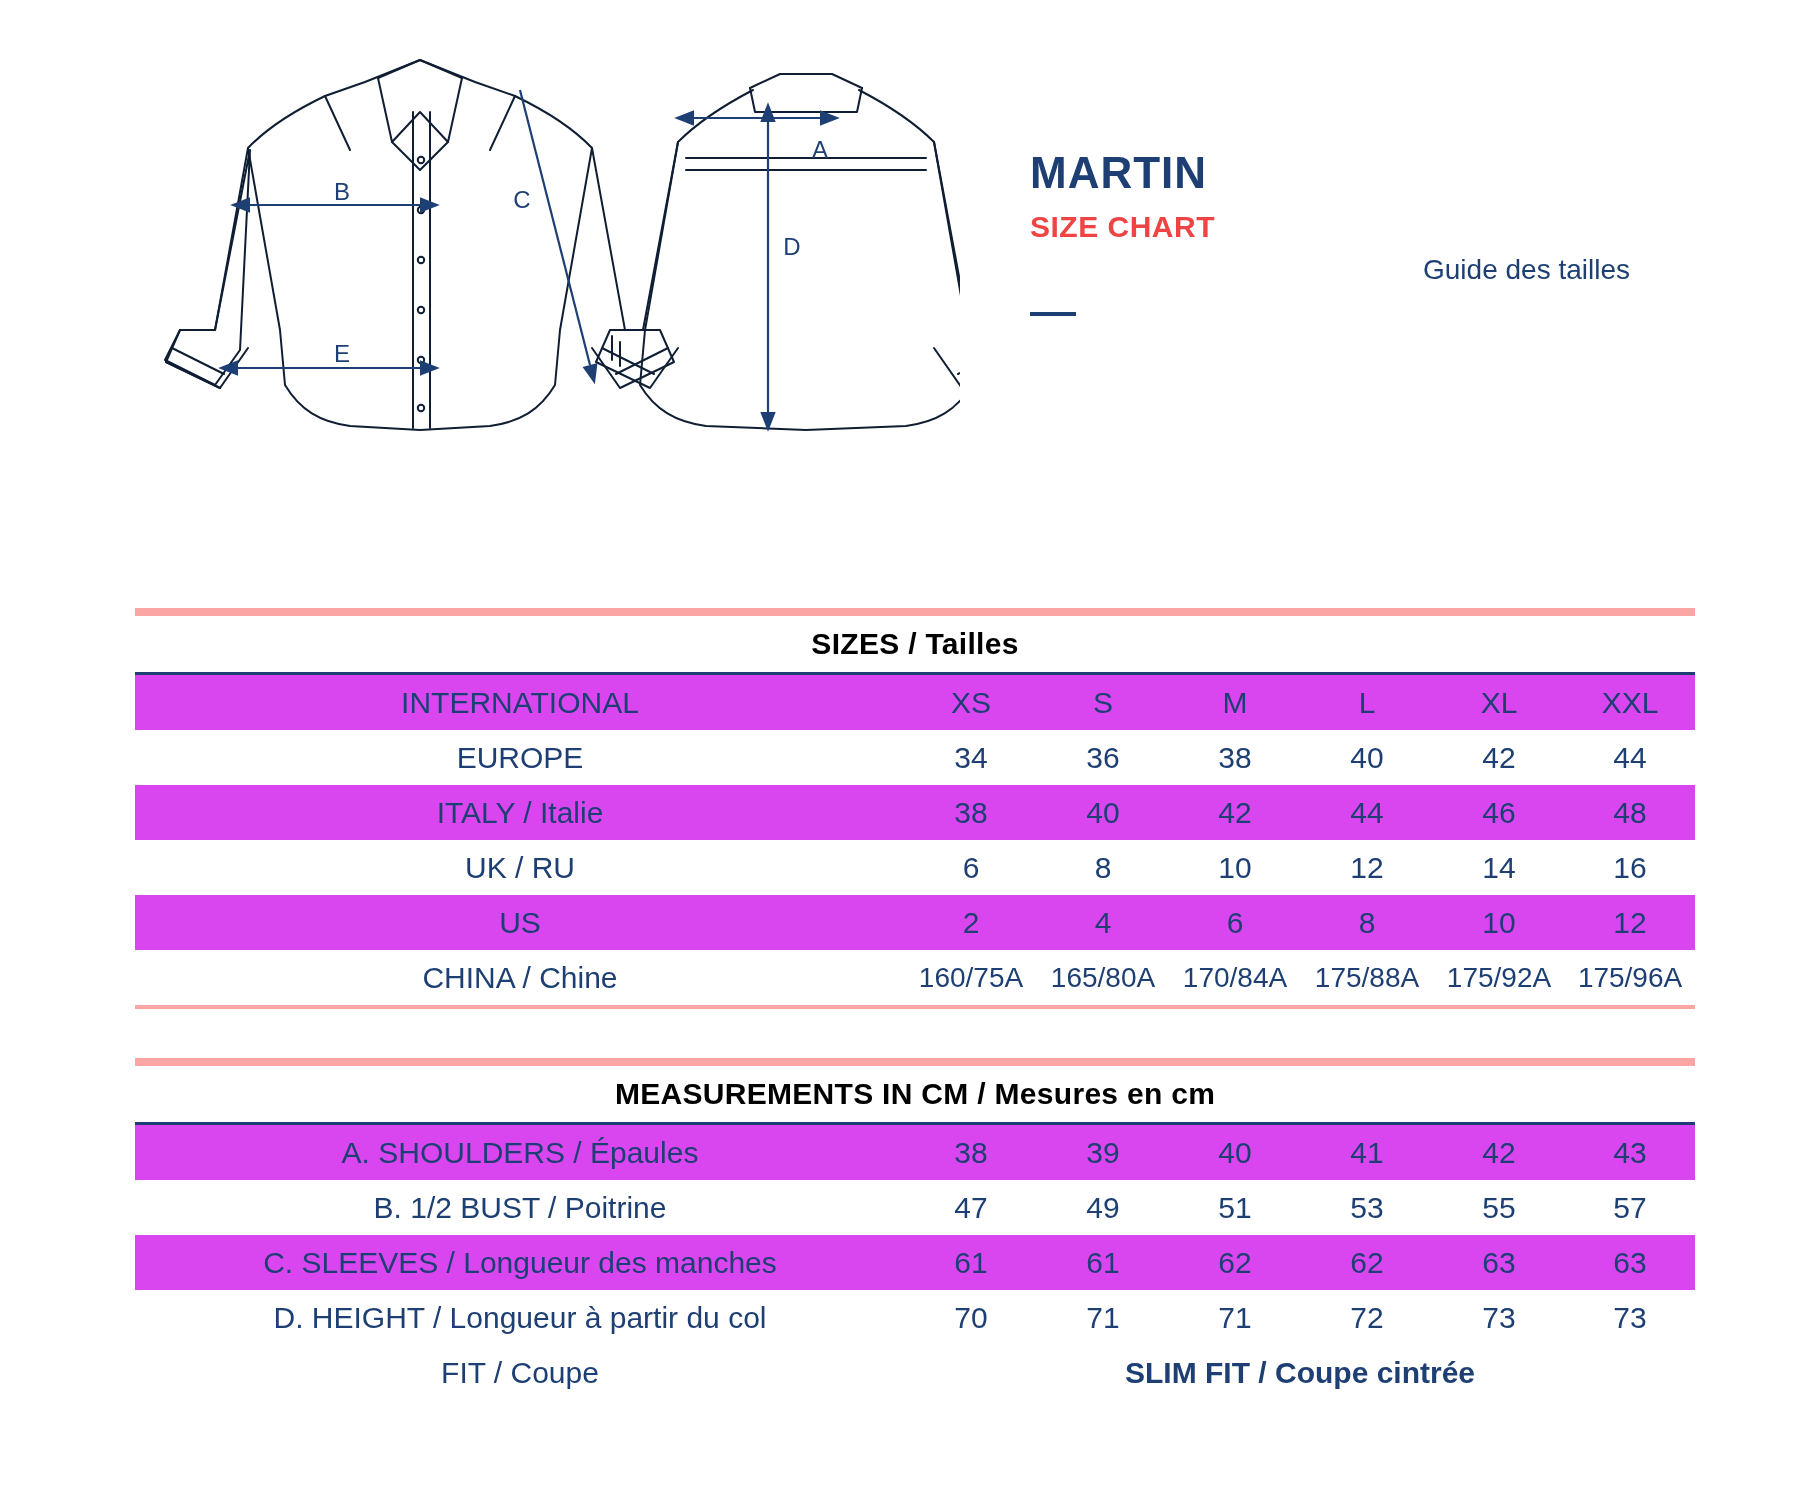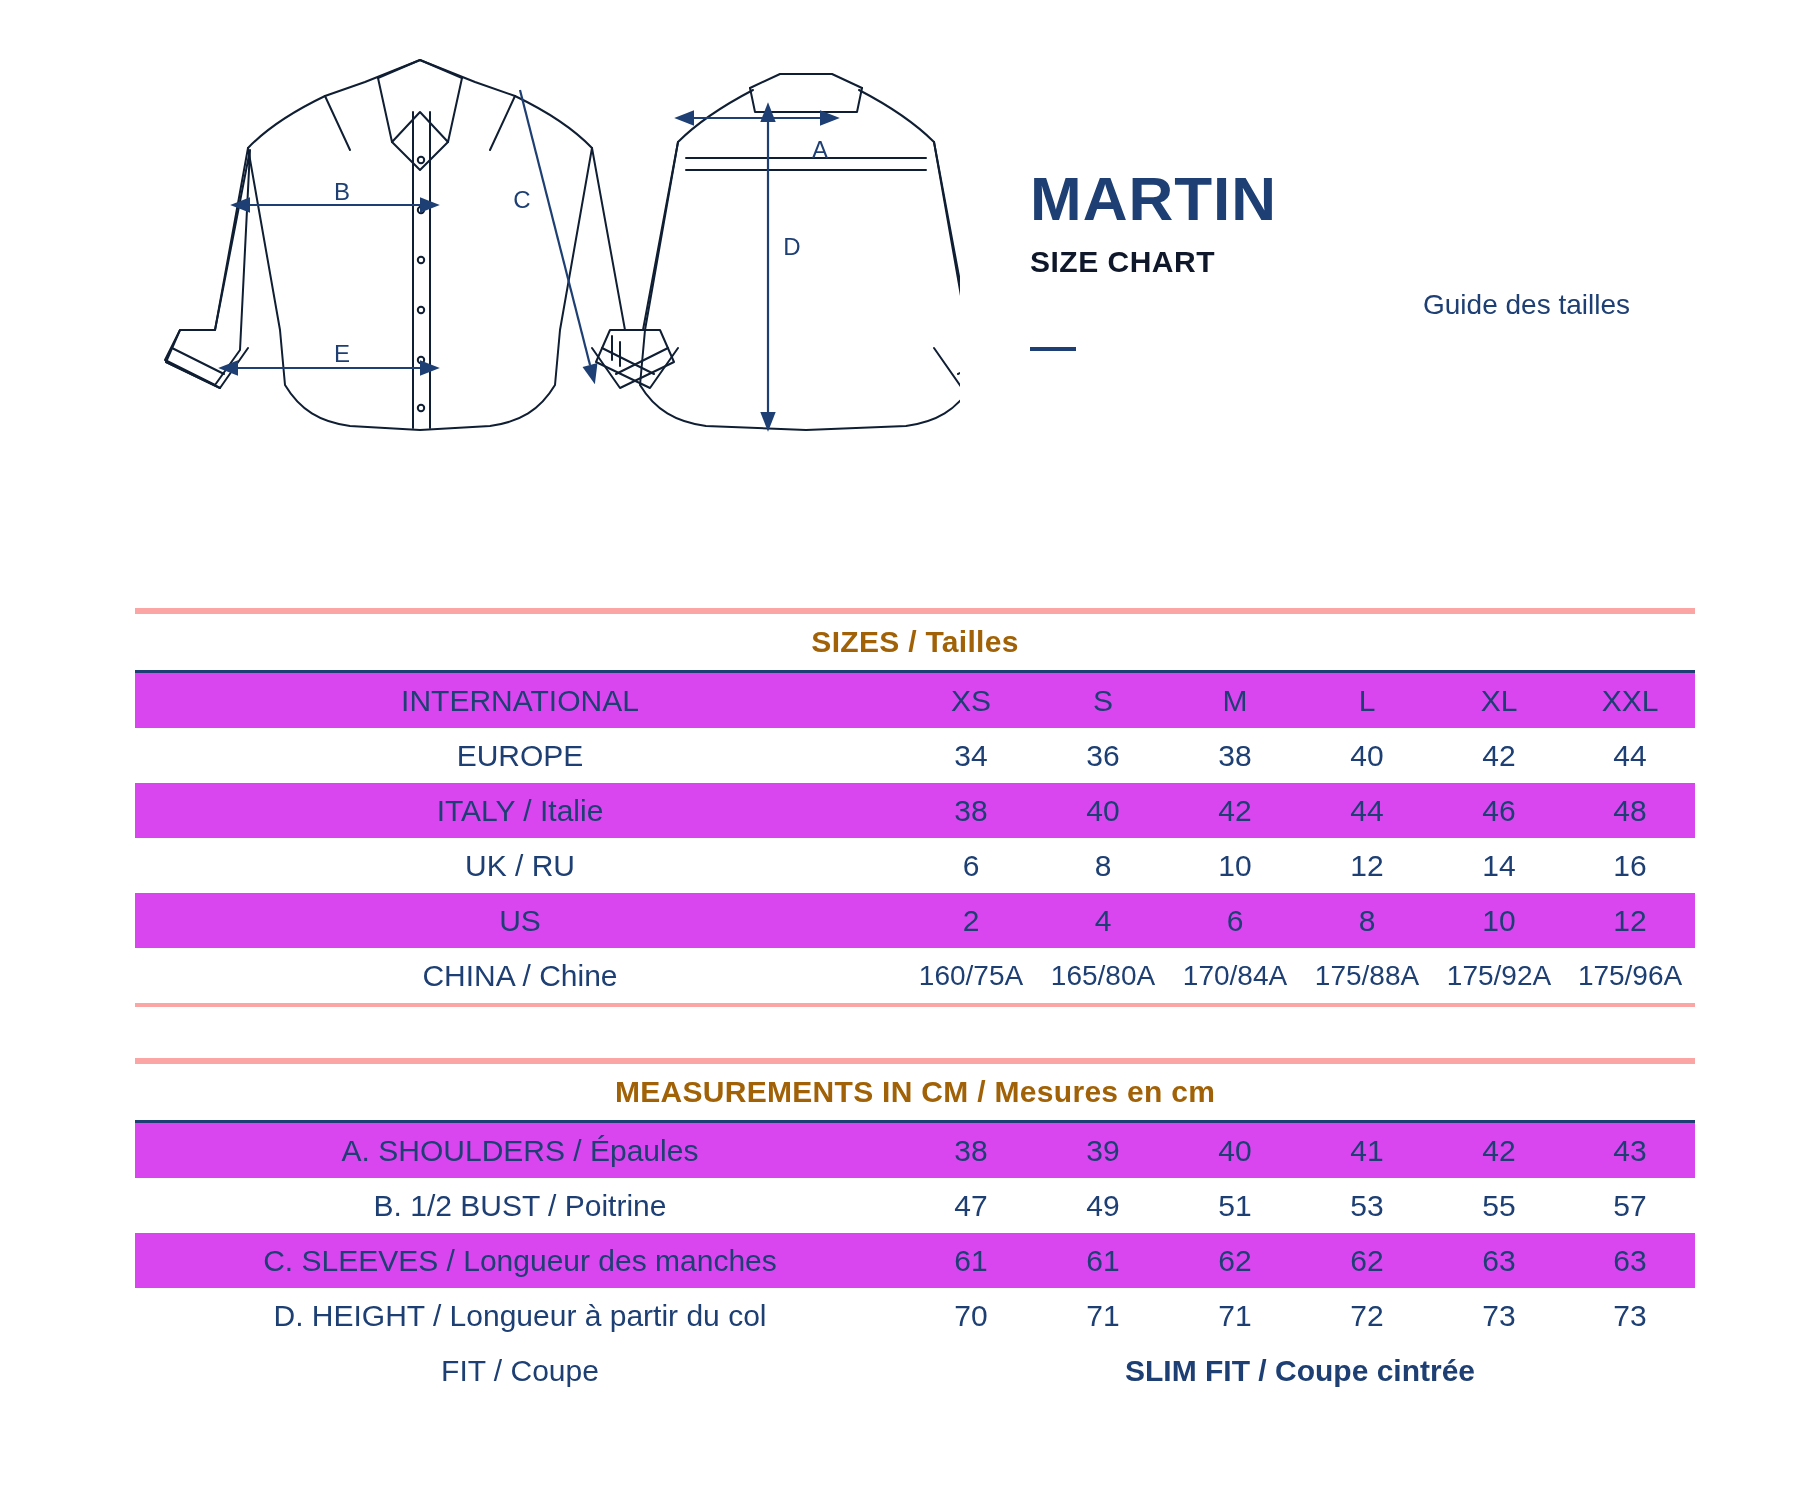--- a/index.html
+++ b/index.html
@@ -37,32 +37,32 @@
   }
   .illus svg { display: block; }
 
   .brand-block {
     position: absolute;
     left: 1030px;
     top: 150px;
     width: 600px;
   }
   .brand-title {
-    font-size: 62px;
+    font-size: 44px;
     font-weight: bold;
     letter-spacing: 1px;
     color: #1d3f73;
     line-height: 1.05;
-    margin: 16px 0 14px 0;
+    margin: 0 0 14px 0;
   }
   .brand-sub1 {
     font-size: 30px;
     font-weight: bold;
     letter-spacing: 0.5px;
-    color: #0f172a;
+    color: #ef4444;
     margin: 0 0 10px 0;
   }
   .brand-sub2 {
     font-size: 28px;
     font-weight: normal;
     color: #1d3f73;
     margin: 0 0 26px 0;
     text-align: right;
   }
   .brand-rule {
@@ -83,27 +83,27 @@
   table.chart {
     border-collapse: collapse;
     width: 1560px;
     table-layout: fixed;
   }
   table.chart td, table.chart th {
     padding: 0;
     margin: 0;
   }
   .band-head td {
-    border-top: 6px solid #fca5a5;
+    border-top: 8px solid #fca5a5;
     border-bottom: 3px solid #1d3f73;
     text-align: center;
     font-size: 30px;
     font-weight: bold;
     height: 56px;
-    color: #a16207;
+    color: #000000;
     letter-spacing: 0.3px;
   }
   tr.row td {
     height: 55px;
     font-size: 30px;
     color: #1d3f73;
     text-align: center;
     vertical-align: middle;
   }
   tr.row.shaded td {

